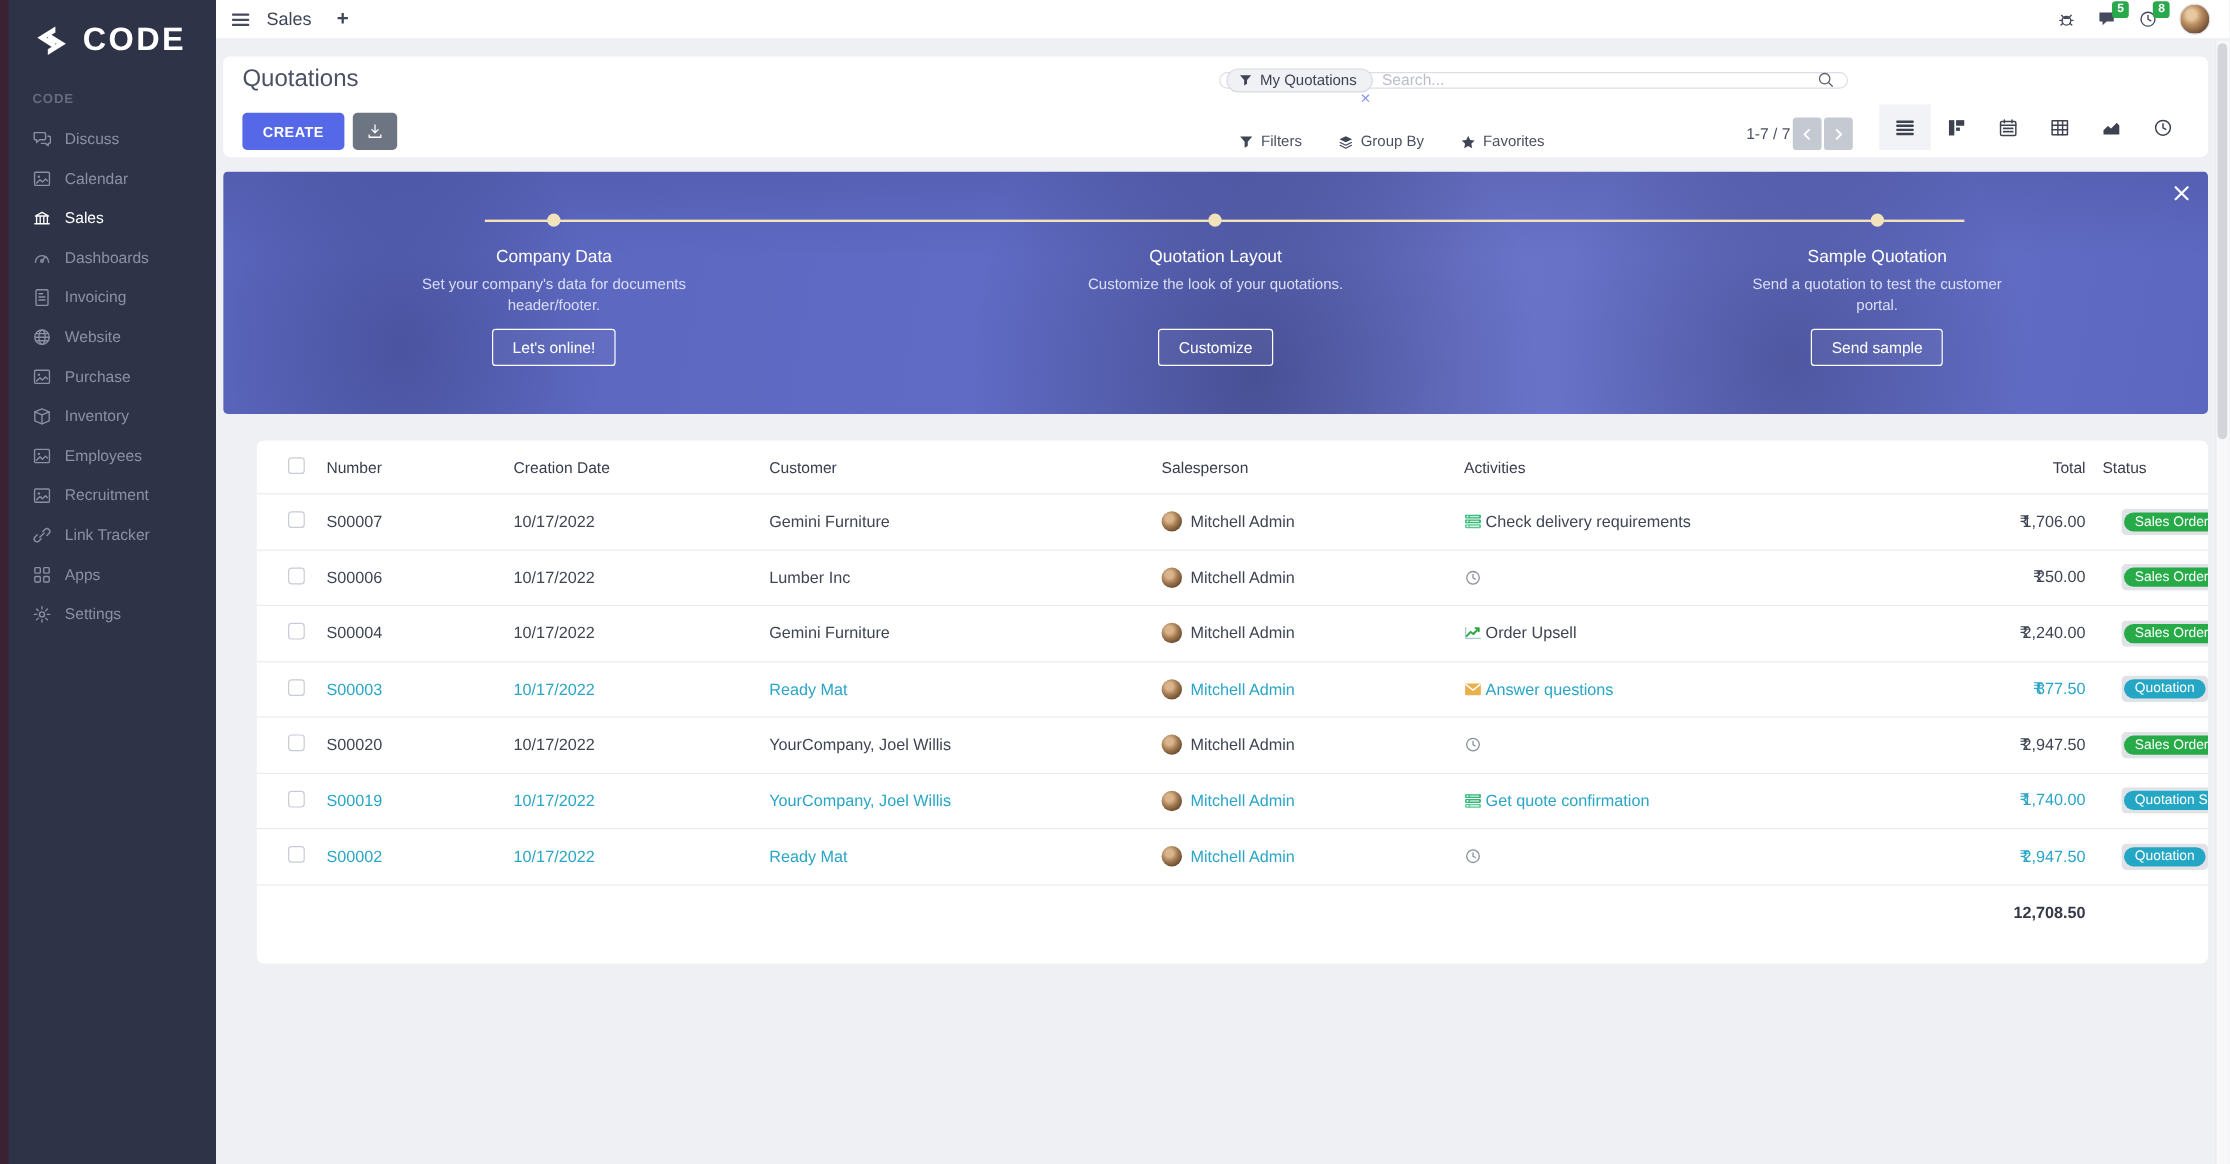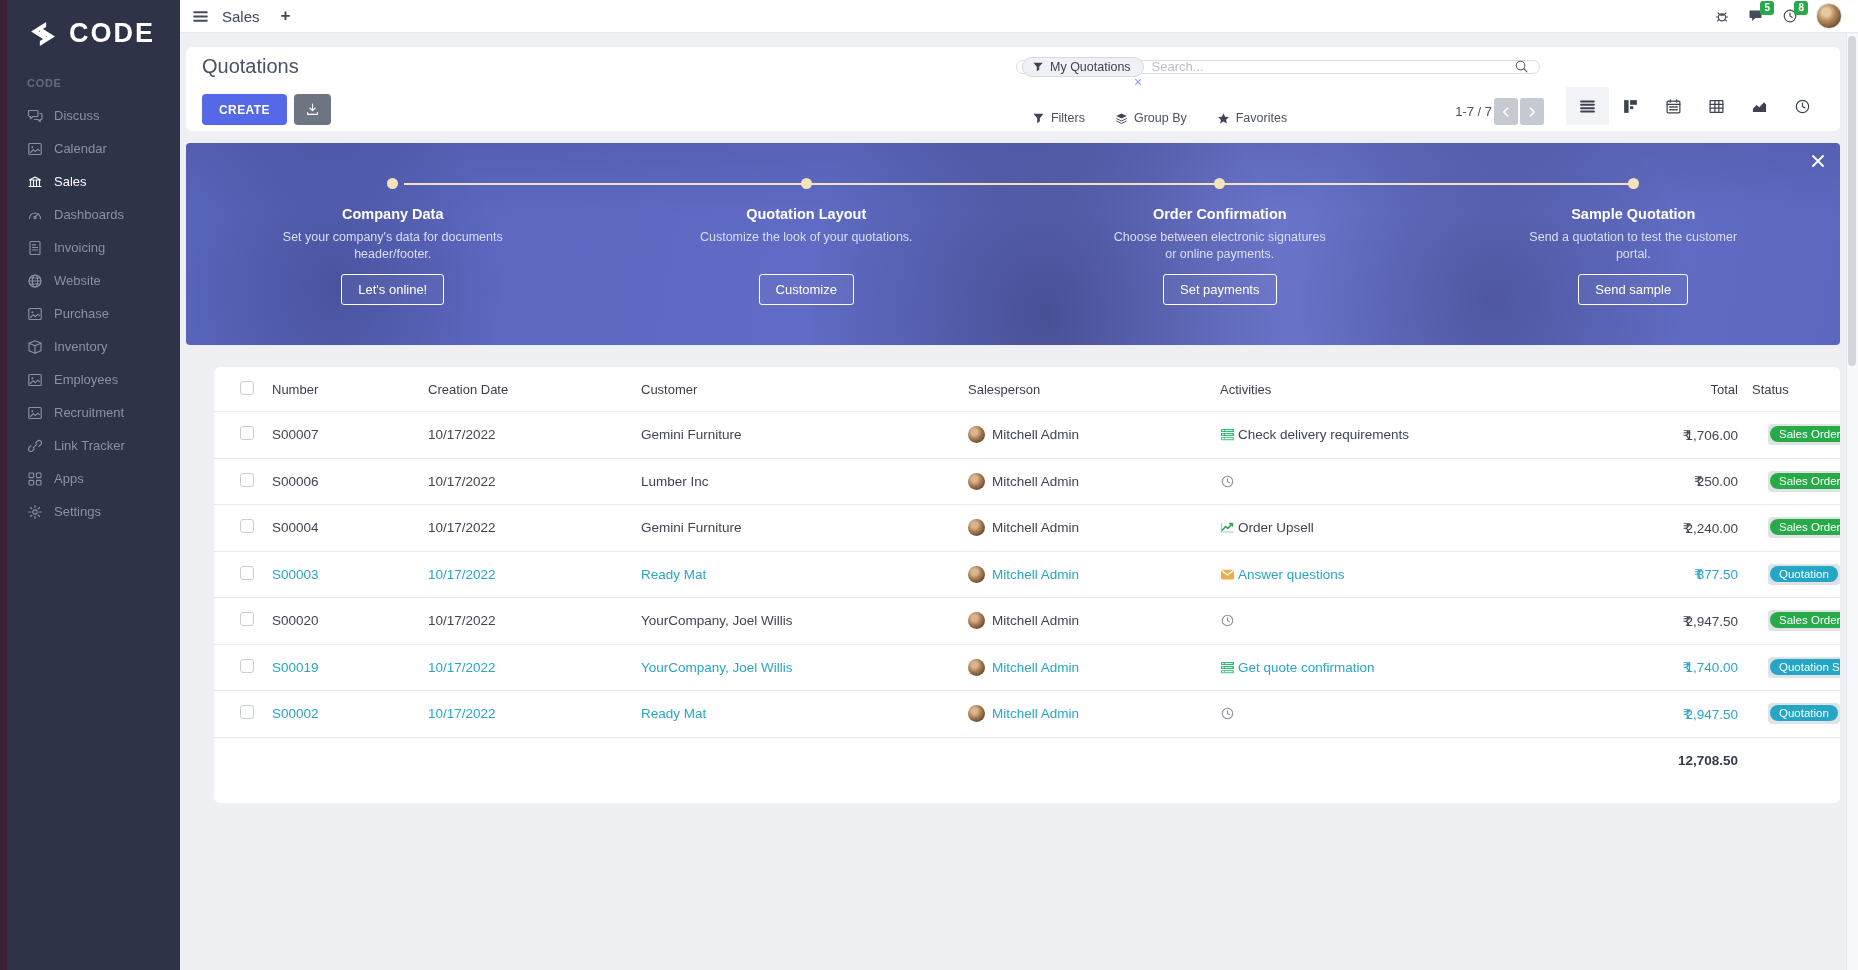--- a/index.html
+++ b/index.html
@@ -79,21 +79,21 @@
       radial-gradient(330px 420px at 52% 85%, rgba(24,27,68,.38), transparent 72%),
       radial-gradient(280px 330px at 79% 78%, rgba(30,33,76,.30), transparent 70%),
       linear-gradient(rgba(38,43,98,.15), transparent 35%),
       linear-gradient(100deg, #5a66bd 0%, #5f6bc4 38%, #6a74c9 62%, #5c68c0 100%); }
   .banner-close { position:absolute; top:10px; right:14px; width:16px; height:16px; color:#fff;
     background:none; border:none; cursor:pointer; padding:0; }
   .timeline { position:absolute; left:13.2%; right:12.3%; top:40px; height:2px; background:#f2e3bd; }
   .steps { position:absolute; inset:0; display:flex; }
   .step { flex:1; display:flex; flex-direction:column; align-items:center; padding-top:35px; }
   .dot { width:11px; height:11px; border-radius:50%; background:#f2e3bd; margin-bottom:17px; }
-  .step-title { color:#fff; font-weight:bold; font-size:14.5px; margin-bottom:7px; }
+  .step-title { color:#fff; font-weight:normal; font-size:14.5px; margin-bottom:7px; }
   .step-desc { color:#dbdef4; font-size:12.5px; text-align:center; line-height:1.35; width:225px; min-height:34px; }
   .step-btn { margin-top:11px; background:rgba(255,255,255,.04); border:1px solid #fff; color:#fff;
     border-radius:3px; font-size:13px; padding:7px 16px; min-width:92px; font-family:inherit; cursor:pointer; }
 
   
   .table-card { margin-top:22px; padding-bottom:20px; overflow:hidden;margin-left:28px; }
   .trow { display:grid; grid-template-columns:58px 156px 213px 327px 252px 1fr 250px 96px; align-items:center; }
   .thead { height:44px; font-size:13px; color:#383e4c; }
   .tdata { height:46.5px; border-top:1px solid #eaebef; font-size:13.5px; color:#3f4554; cursor:pointer; }
   .tdata.teal { color:#2aa5c6; }
@@ -449,26 +449,20 @@
               <button class="step-btn">Let's online!</button>
             </div>
             <div class="step">
               <span class="dot"></span>
               <div class="step-title">Quotation Layout</div>
               <div class="step-desc">Customize the look of your quotations.</div>
               <button class="step-btn">Customize</button>
             </div>
             <div class="step">
               <span class="dot"></span>
-              <div class="step-title">Order Confirmation</div>
-              <div class="step-desc">Choose between electronic signatures or online payments.</div>
-              <button class="step-btn">Set payments</button>
-            </div>
-            <div class="step">
-              <span class="dot"></span>
               <div class="step-title">Sample Quotation</div>
               <div class="step-desc">Send a quotation to test the customer portal.</div>
               <button class="step-btn">Send sample</button>
             </div>
           </div>
         <button class="banner-close">
           <span style="display:block;width:100%;height:100%">
               <svg class="svgic" viewBox="0 0 16 16" fill="none" stroke="currentColor" stroke-width="1.15" stroke-linecap="round" stroke-linejoin="round">
                 <path d="M3 3l10 10M13 3 3 13" stroke-width="1.8"></path>
               </svg>

